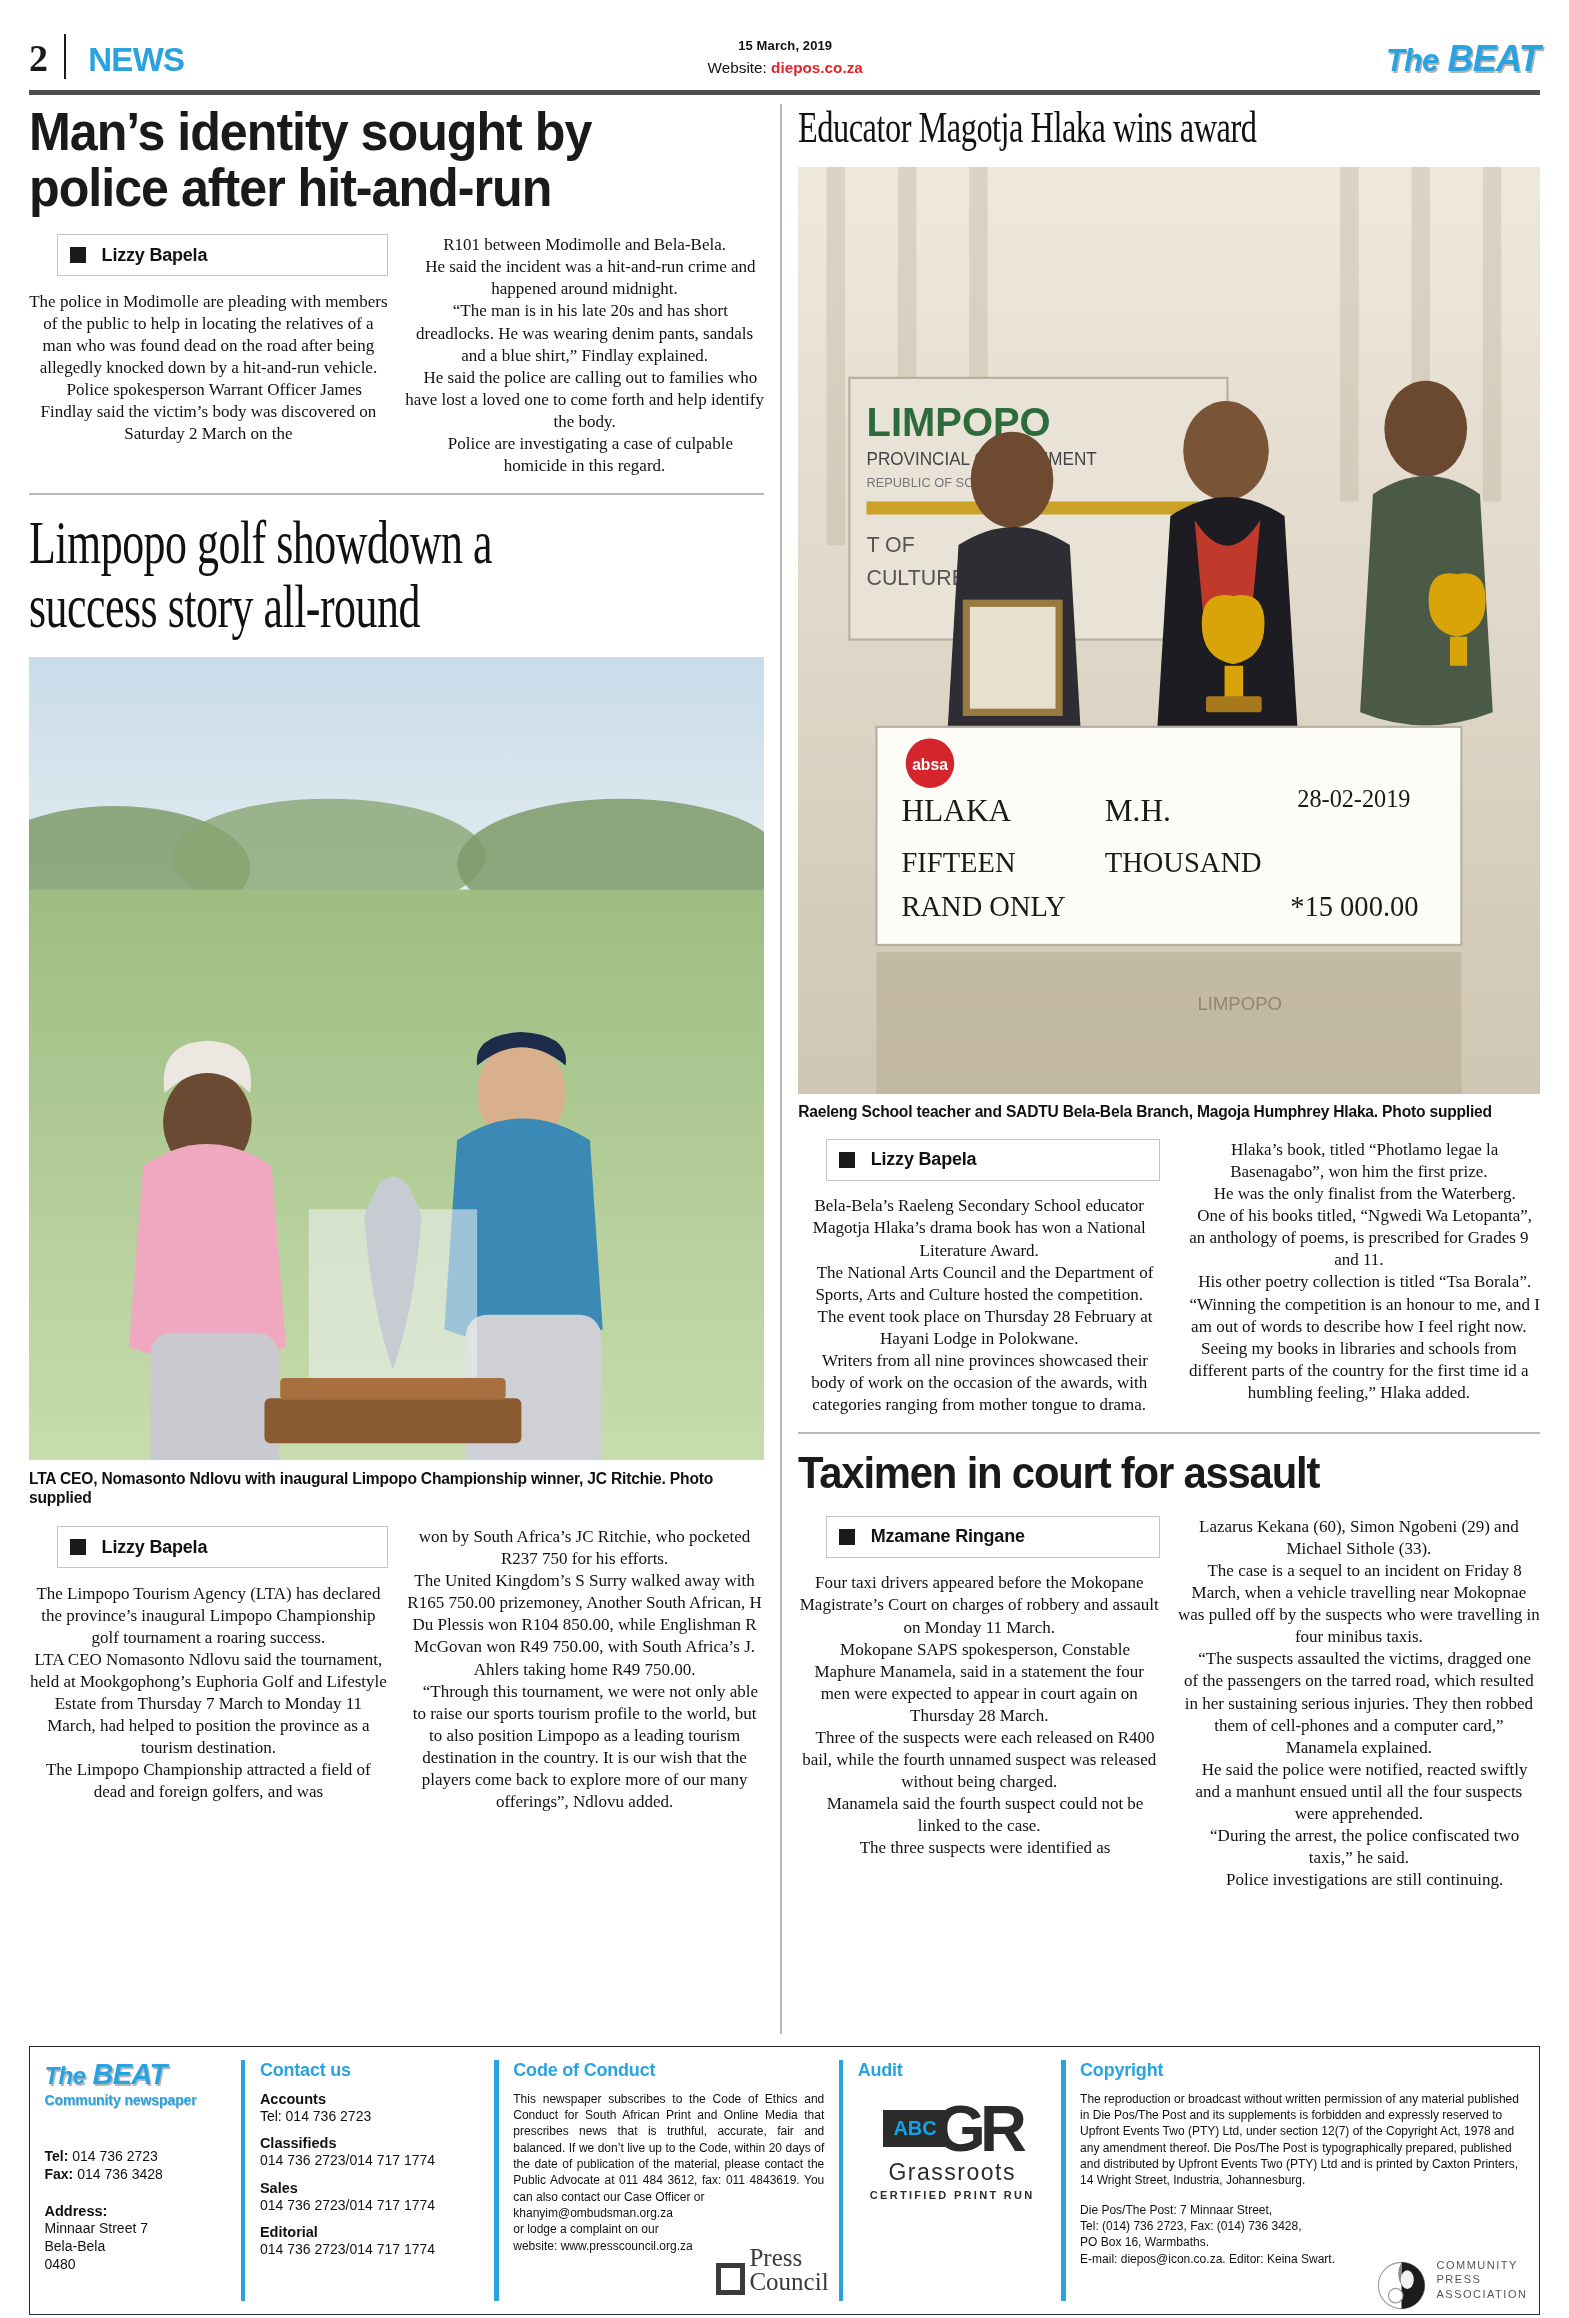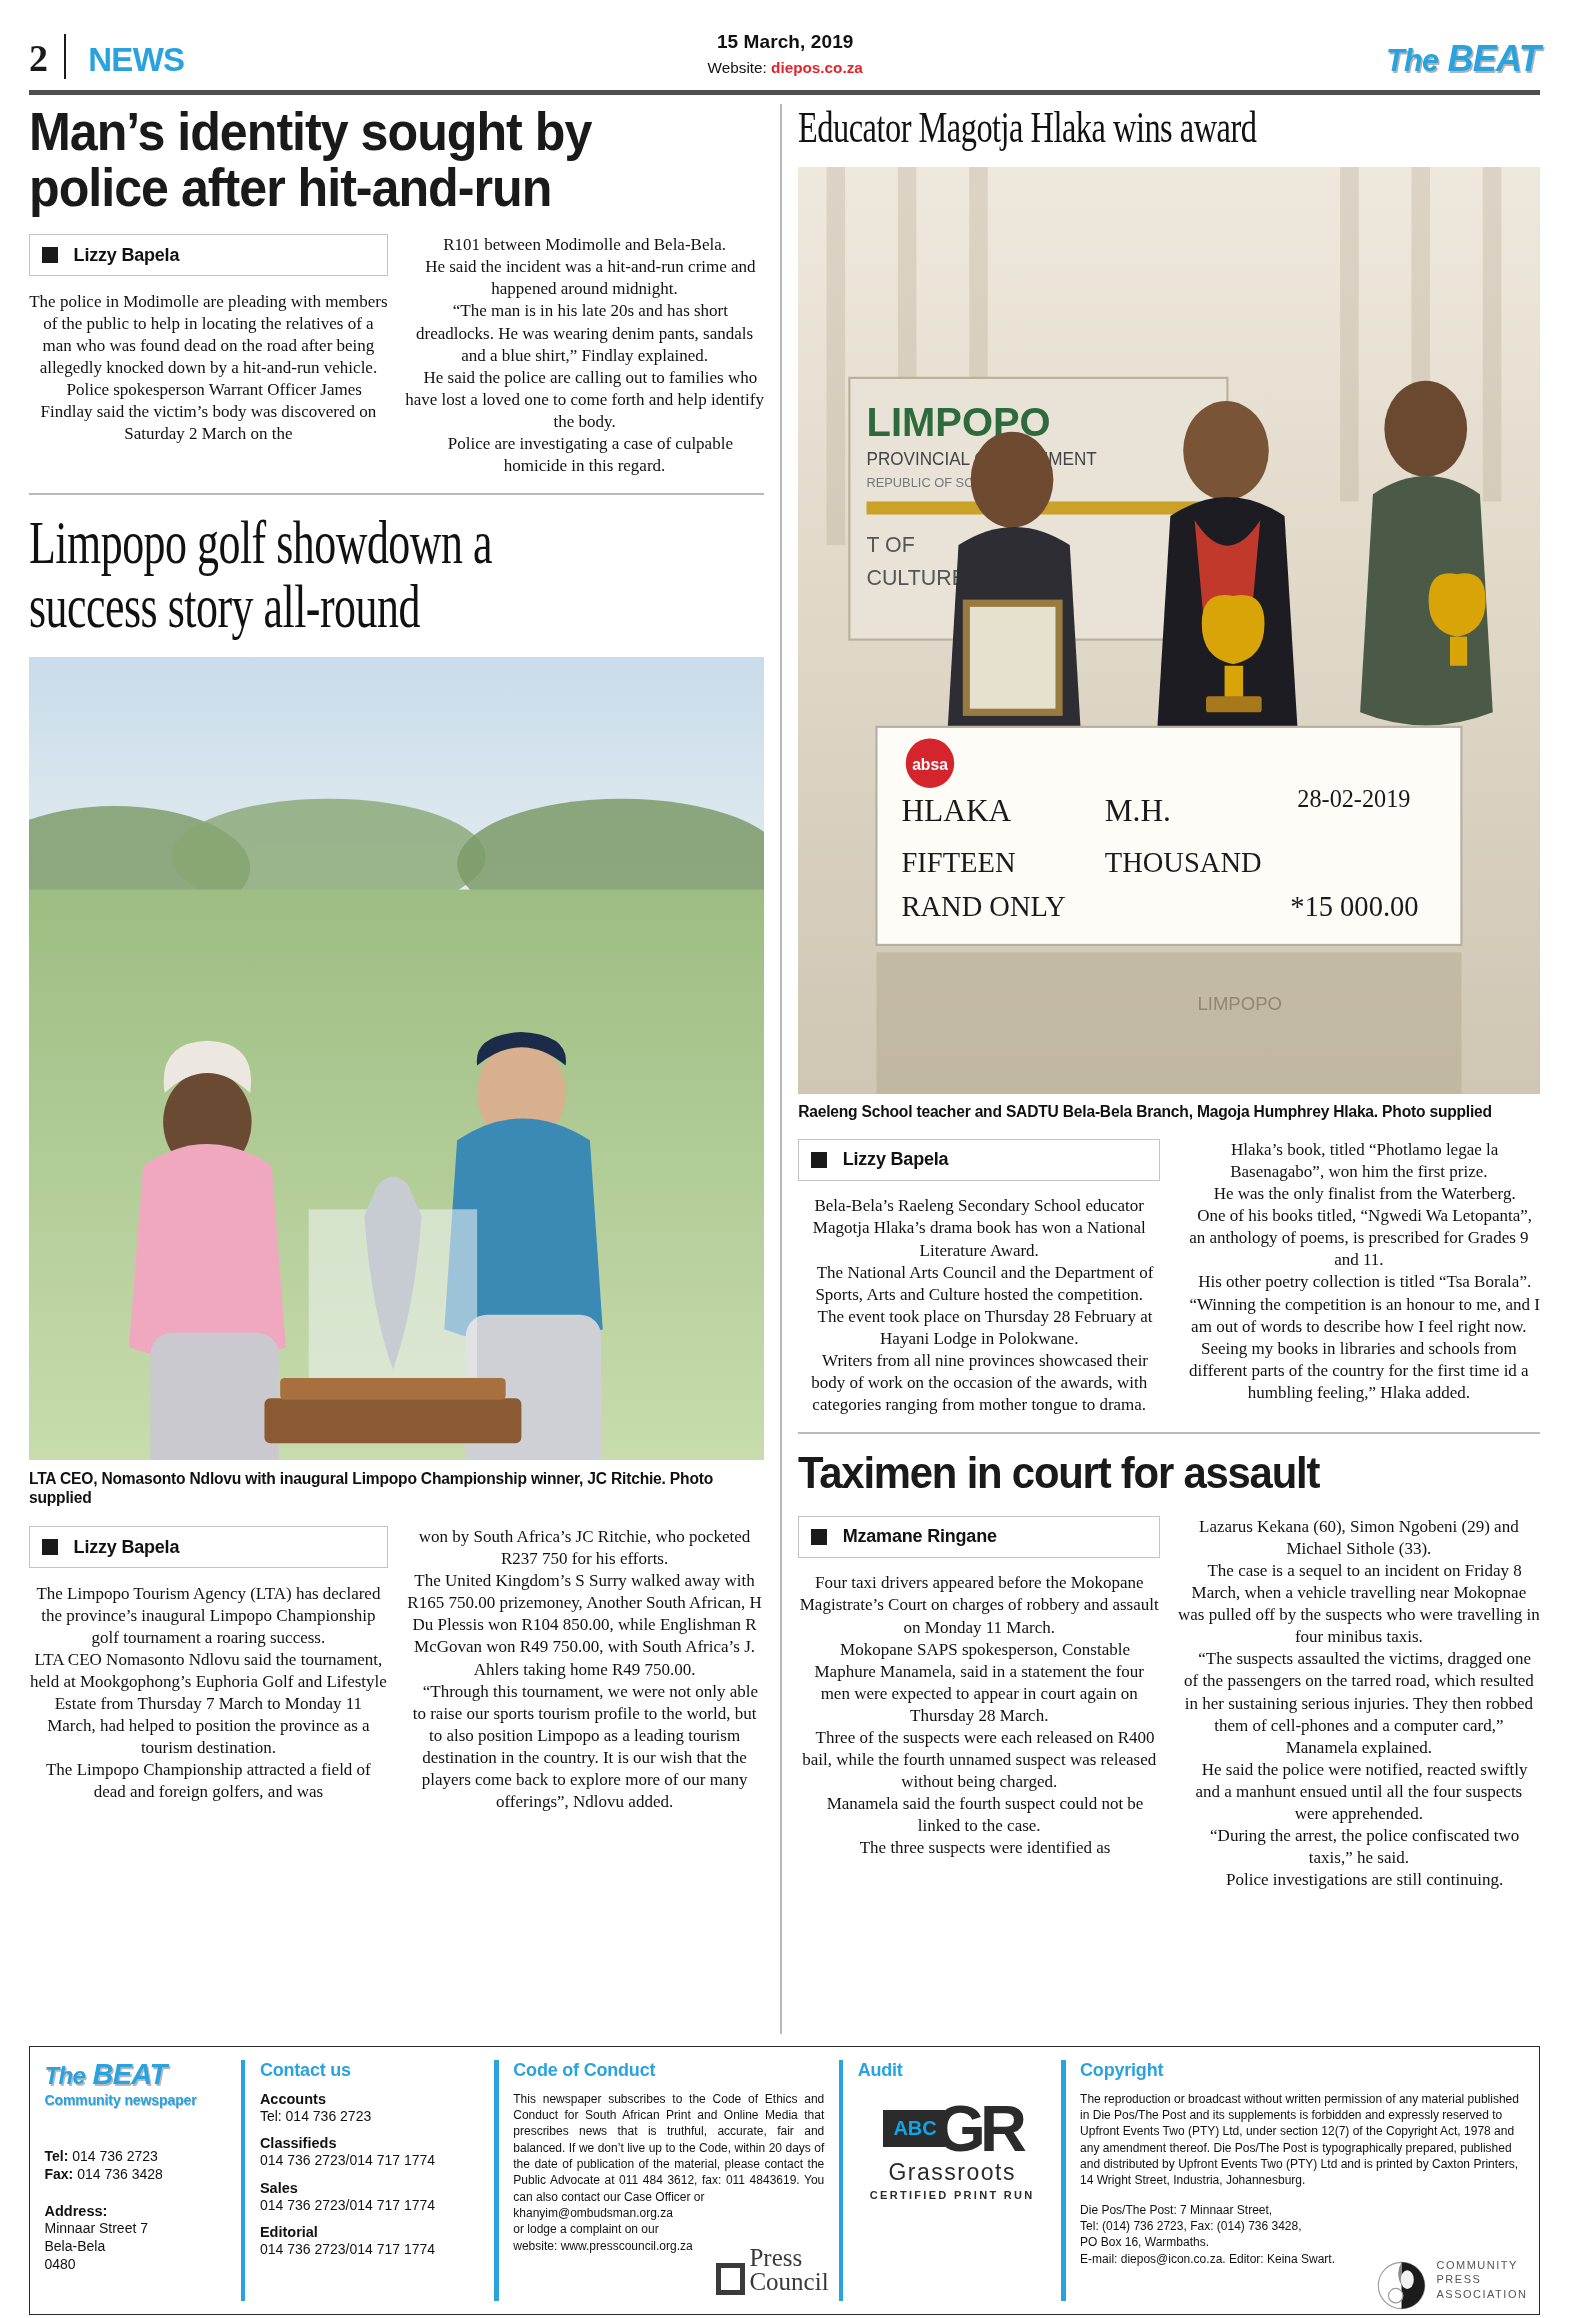--- a/index.html
+++ b/index.html
@@ -18,21 +18,21 @@
   .mh-pageno {
     font-size:38px; font-weight:700; color:#1a1a1a;
     font-family:"Liberation Serif", serif; line-height:1; padding-bottom:2.9px;
   }
   .mh-rule { width:2.2px; height:45px; background:#1a1a1a; margin:0 22px 1.5px 16px; }
   .mh-section {
     font-size:33px; font-weight:700; color:#29a3e0; letter-spacing:-0.7px;
     line-height:1; padding-bottom:4.4px;
   }
   .mh-center { flex:1; text-align:center; padding-bottom:2.9px; }
-  .mh-date { font-size:19px; font-weight:700; color:#111; letter-spacing:0.1px; }
+  .mh-date { font-size:13px; font-weight:700; color:#111; letter-spacing:0.1px; }
   .mh-web { font-size:15.3px; color:#111; margin-top:5.8px; }
   .mh-web .url { color:#e3242b; font-weight:700; }
   .mh-logo {
     font-size:36px; font-weight:700; font-style:italic; color:#29a3e0;
     letter-spacing:-0.7px; line-height:1; padding-bottom:2.9px;
     text-shadow:1.5px 1.5px 0 rgba(0,0,0,0.30);
   }
   .mh-logo .the { font-size:30.5px; }
 
   .top-rule { height:5.1px; background:#4f4f4f; margin-top:10.2px; }
@@ -56,20 +56,21 @@
   }
   .h-man { font-size:54px; }
   .h-golf { font-size:61px; }
   .h-edu { font-size:45px; }
   .h-taxi { font-size:45px; letter-spacing:-1.3px; }
 
   
   .byline {
     border:0.7px solid #c4c4c4; padding:9.5px 11.6px; display:flex; align-items:center;
     background:#fff;
+    margin-left:28px;
   }
   .byline .sq { width:16px; height:16px; background:#1a1a1a; display:inline-block; }
   .byline .nm {
     font-family:"Liberation Sans", sans-serif; font-weight:700;
     font-size:18px; color:#111; margin-left:16px; letter-spacing:-0.2px;
   }
 
   
   .body-col {
     font-family:"Liberation Serif", serif; font-size:17px; line-height:1.30;

